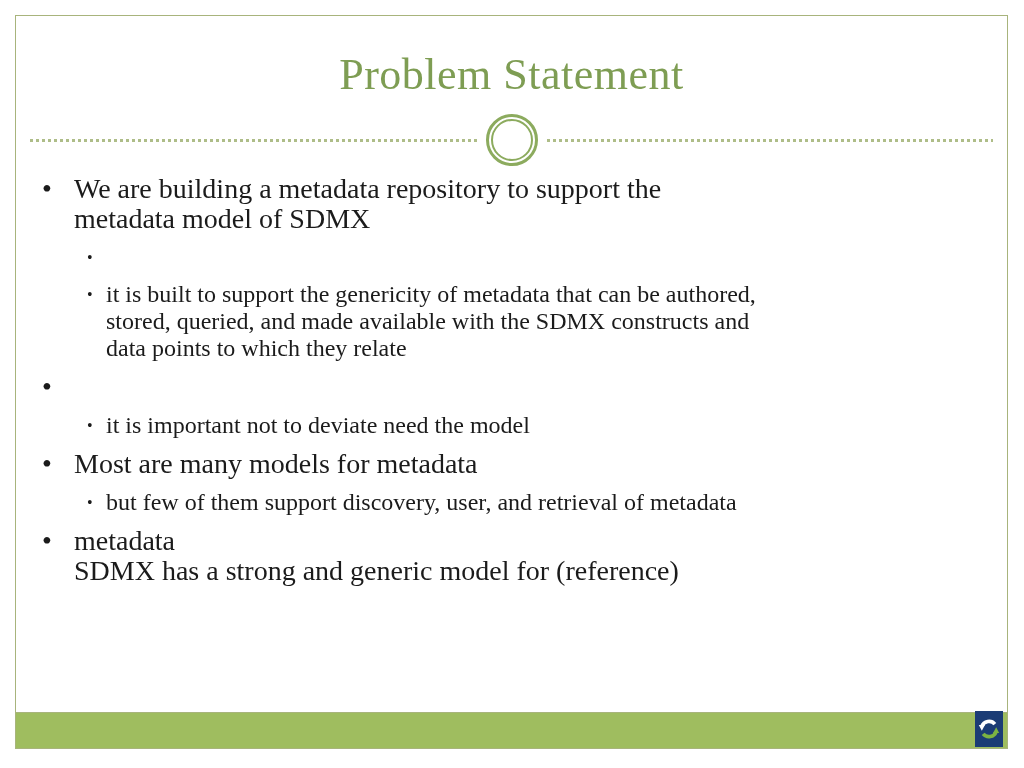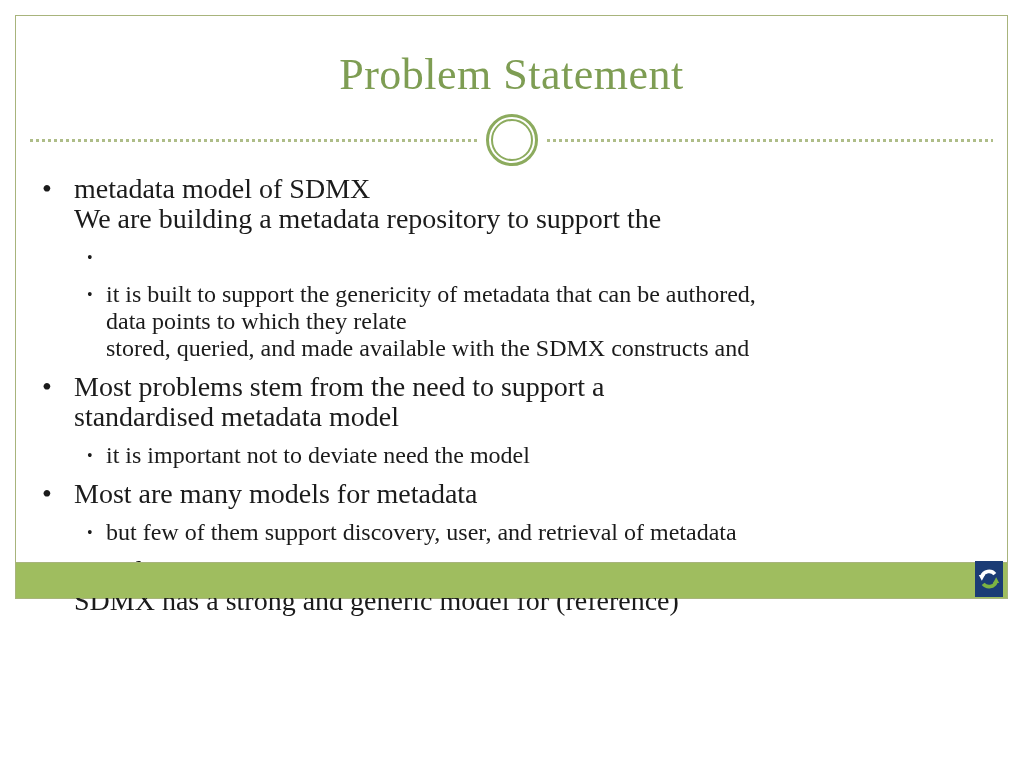--- a/index.html
+++ b/index.html
@@ -1,19 +1,19 @@
 <!DOCTYPE html>
 <html><head>
 <meta charset="utf-8">
 <style>
   html,body{margin:0;padding:0;background:#ffffff;}
   body{width:1024px;height:768px;position:relative;overflow:hidden;
        font-family:"Liberation Serif","DejaVu Serif",serif;color:#1b1b1b;}
 
-  .slide{position:absolute;left:15px;top:15px;width:993px;height:584px;
+  .slide{position:absolute;left:15px;top:15px;width:993px;height:734px;
          border:1px solid #a8b47c;background:#ffffff;box-sizing:border-box;}
 
   .title{position:absolute;left:0;right:0;top:34px;margin:0;
          text-align:center;font-size:44px;line-height:50px;font-weight:normal;
          color:#7e9d53;letter-spacing:0.5px;}
 
   .divider{position:absolute;left:14px;right:14px;top:97px;height:54px;
            display:flex;align-items:center;}
   .dash{flex:1;height:3px;
         background:repeating-linear-gradient(90deg,#aebd88 0 3px,transparent 3px 6px);}
@@ -47,46 +47,42 @@
     <div class="dash"></div>
     <div class="ring"></div>
     <div class="dash"></div>
   </div>
 
   <div class="body">
 
     <div class="b1">
       <span class="dot">•</span>
       <div class="txt">
+        <div class="line">We are building a metadata repository to support the</div>
         <div class="line">metadata model of SDMX</div>
-        <div class="line">We are building a metadata repository to support the</div>
       </div>
     </div>
 
     <div class="b2">
       <span class="dot">•</span>
       <div class="txt">
       </div>
     </div>
 
     <div class="b2">
       <span class="dot">•</span>
       <div class="txt">
         <div class="line">it is built to support the genericity of metadata that can be authored,</div>
+        <div class="line">stored, queried, and made available with the SDMX constructs and</div>
         <div class="line">data points to which they relate</div>
-        <div class="line">stored, queried, and made available with the SDMX constructs and</div>
       </div>
     </div>
 
     <div class="b1">
       <span class="dot">•</span>
-      <div class="txt">
-        <div class="line">Most problems stem from the need to support a</div>
-        <div class="line">standardised metadata model</div>
-      </div>
     </div>
 
     <div class="b2">
       <span class="dot">•</span>
       <div class="txt">
         <div class="line">it is important not to deviate need the model</div>
       </div>
     </div>
 
     <div class="b1">

